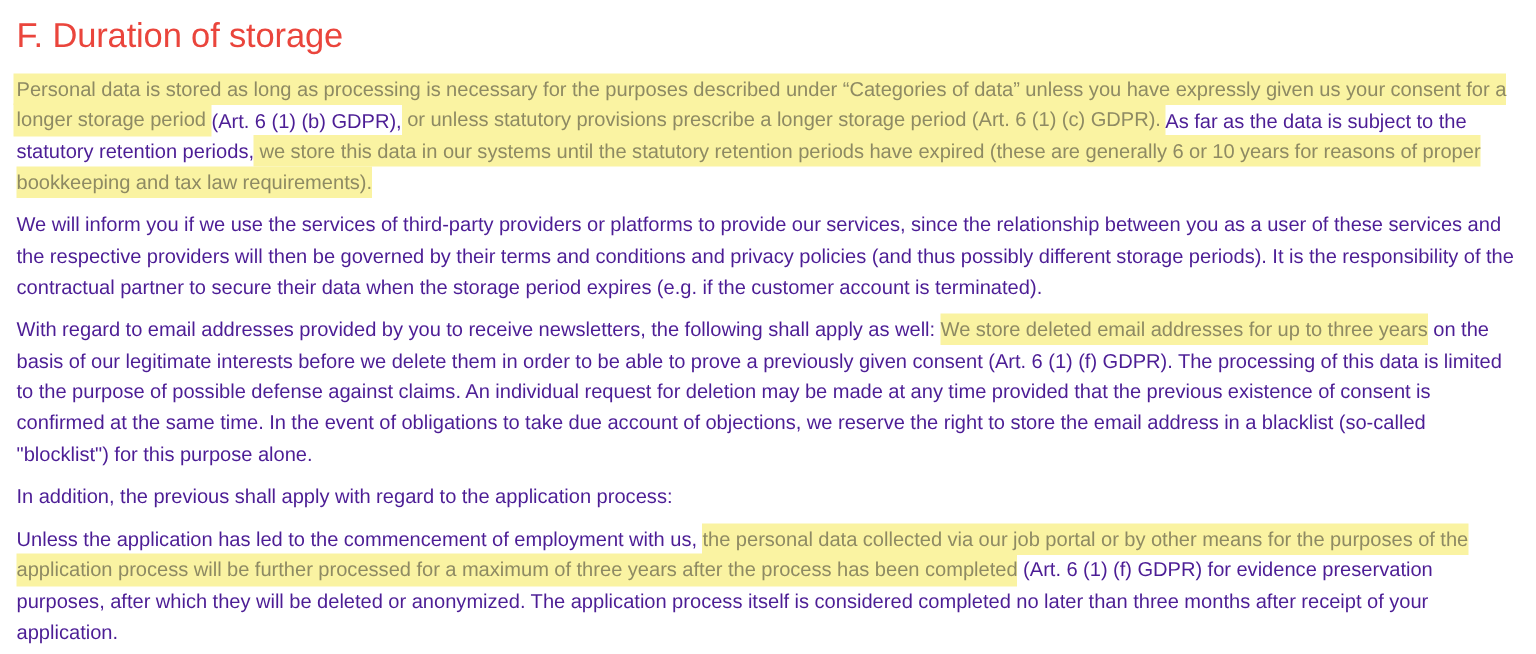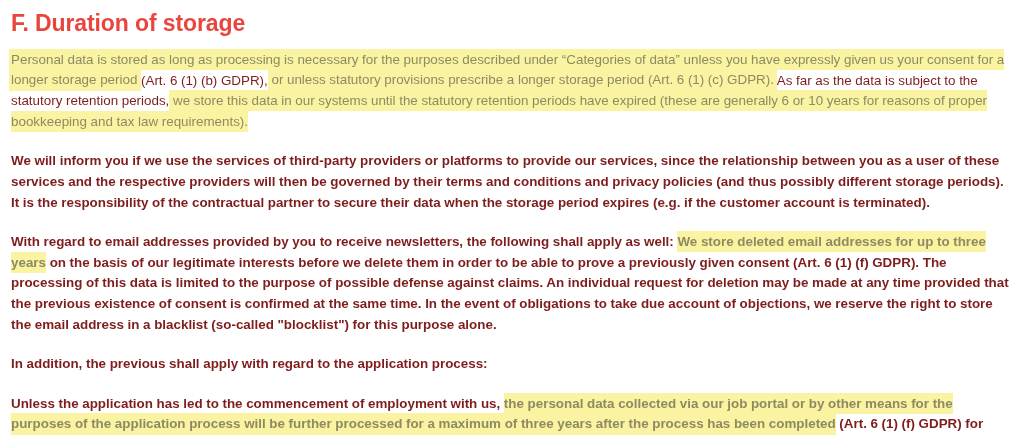--- a/index.html
+++ b/index.html
@@ -23,51 +23,51 @@
     box-sizing: border-box;
     padding: 0 9px;
   }
 
   
   .section-heading {
     margin: 0;
     padding: 8px 0 0 2px;
     font-size: 23px;
     line-height: 30px;
-    font-weight: 700;
+    font-weight: 400;
     letter-spacing: -0.1px;
     color: #ea453c;
   }
 
   
   .para {
     margin: 0;
     padding: 0 0 0 2px;
     font-size: 13.4px;
     line-height: 20.6px;
     color: #3b3d40;
     text-align: left;
     word-spacing: -0.1px;
   }
 
   .para.first { margin-top: 12px; }
-  .para + .para { margin-top: 19px; font-weight: bold; }
+  .para + .para { margin-top: 8px; }
 
   
   .hl {
     background-color: #faf3a2;
     color: #8e8a63;
     box-decoration-break: clone;
     -webkit-box-decoration-break: clone;
     padding: 3.2px 0;
   }
   
   .hl.edge-l { margin-left: -2px; padding-left: 2px; }
 
-  .plain { color: #7f1d1d; }
+  .plain { color: #4c1d95; }
 </style>
 </head>
 <body>
 
 <div id="doc">
 
   <h2 class="section-heading">F. Duration of storage</h2>
 
   <div id="body-container">
       <p class="para first"><span class="hl edge-l">Personal data is stored as long as processing is necessary for the purposes described under “Categories of data” unless you have expressly given us your consent for a longer storage period </span><span class="plain">(Art. 6 (1) (b) GDPR),</span><span class="hl"> or unless statutory provisions prescribe a longer storage period (Art. 6 (1) (c) GDPR). </span><span class="plain">As far as the data is subject to the statutory retention periods,</span><span class="hl"> we store this data in our systems until the statutory retention periods have expired (these are generally 6 or 10 years for reasons of proper bookkeeping and tax law requirements).</span></p>

